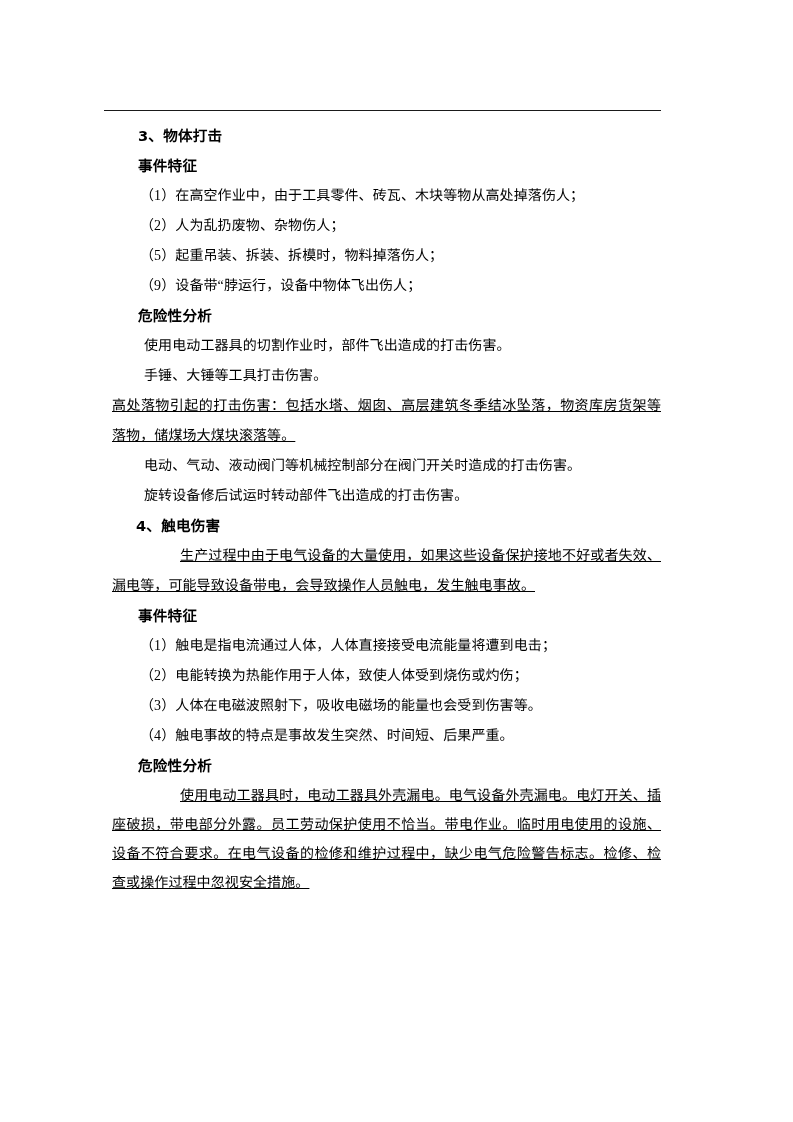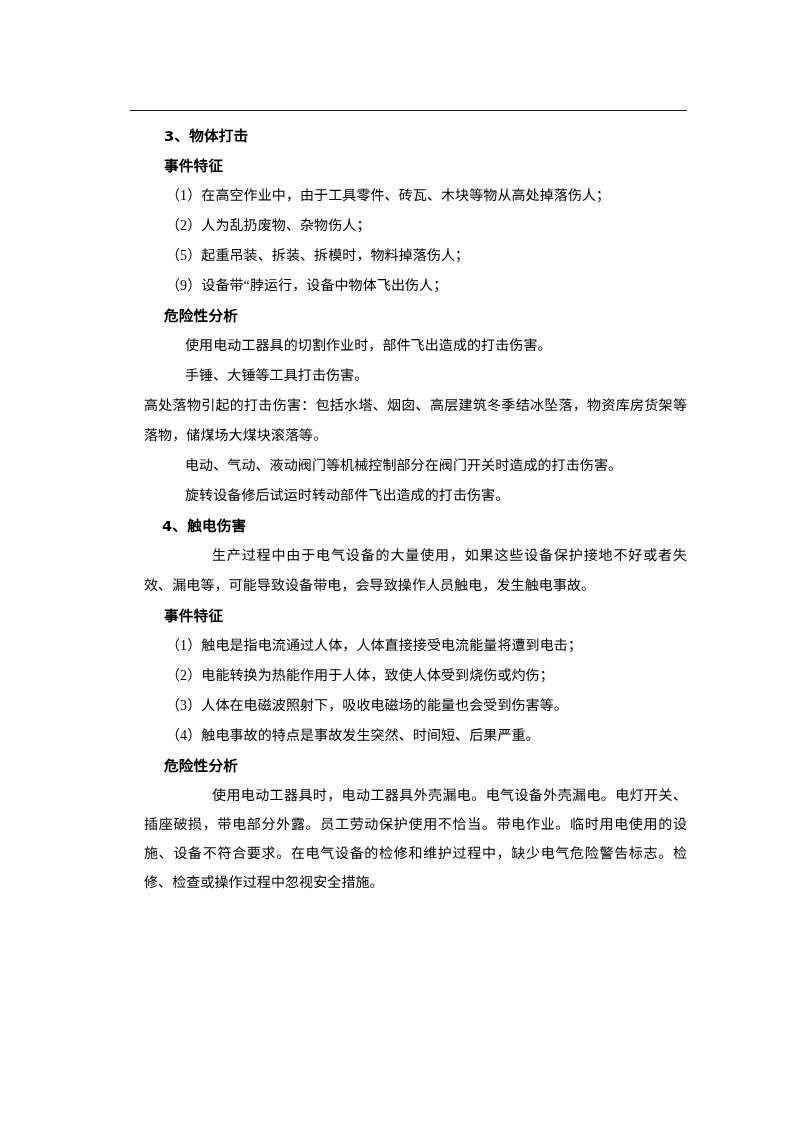--- a/index.html
+++ b/index.html
@@ -21,21 +21,21 @@
     height: 1122px;
     margin: 0 auto;
     background: #ffffff;
     overflow: hidden;
     box-sizing: border-box;
   }
 
   
   .content {
     position: absolute;
-    left: 130px;
+    left: 104px;
     top: 110px;
     width: 557px;
   }
 
   .header-rule {
     width: 100%;
     height: 0;
     border-top: 1.6px solid #1a1a1a;
     margin: 0 0 10px 0;
   }
@@ -59,24 +59,24 @@
   
   .heading {
     font-family: "DejaVu Sans", "Liberation Sans", sans-serif;
     font-weight: bold;
     font-size: 14.6px;
     line-height: 30px;
     letter-spacing: 0.2px;
   }
 
   
-  .ind-0  { margin-left: 14px; }      
+  .ind-0  { margin-left: 8px; text-decoration: underline; }      
   .ind-1  { margin-left: 34px; }     
   .ind-2  { margin-left: 36px; }     
-  .ind-3  { margin-left: 55px; }     
+  .ind-3  { margin-left: 40px; }     
   .ind-4  { margin-left: 32px; }     
 
   
   .para-hang {
     text-indent: 68px;
   }
 
   .tight { line-height: 29px; }
 </style>
 </head>

